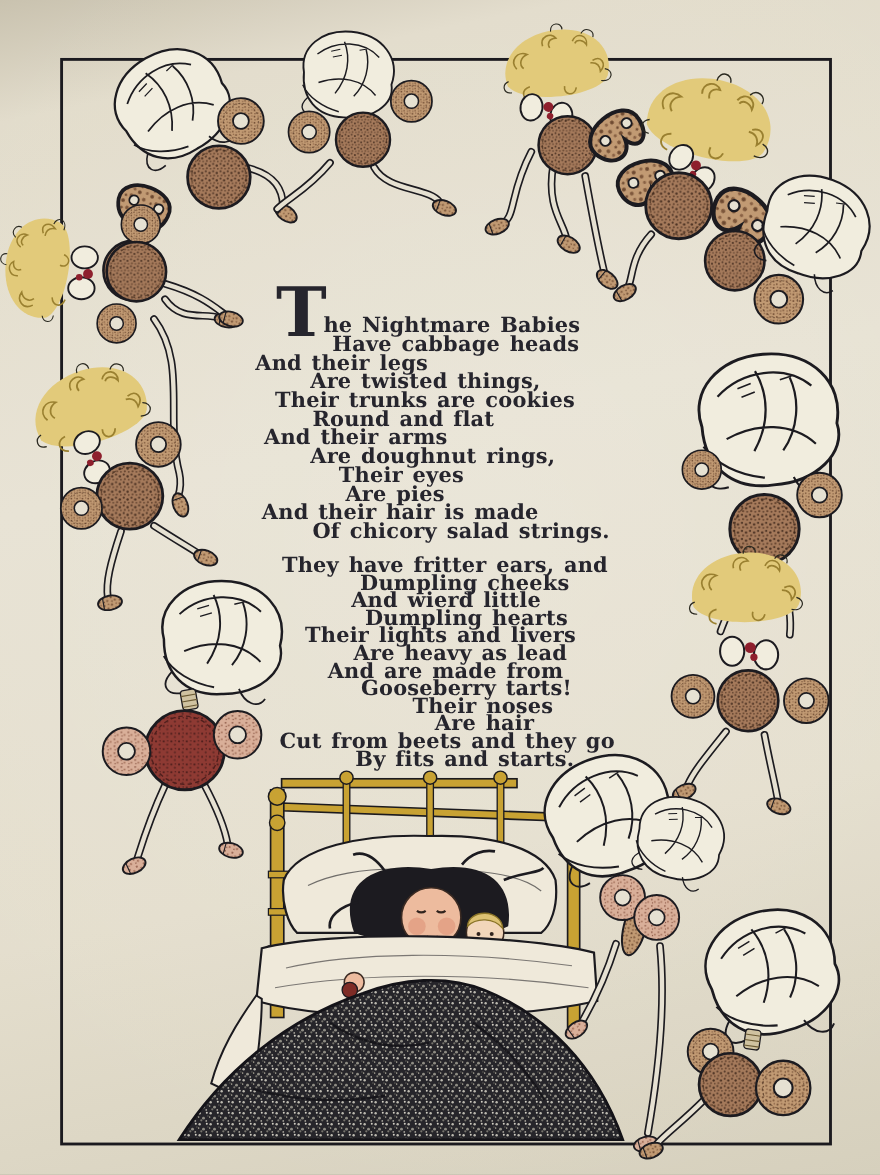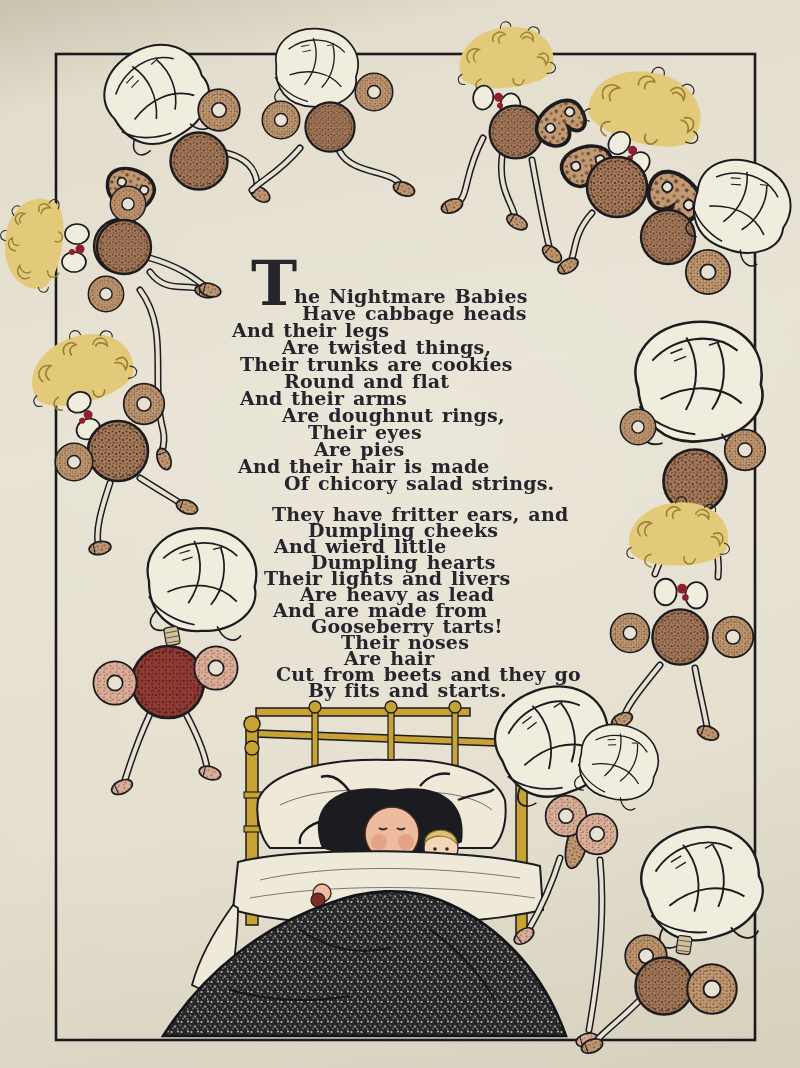--- a/index.html
+++ b/index.html
@@ -9,21 +9,21 @@
       radial-gradient(130% 100% at 55% 45%, rgba(255,255,255,.14), rgba(0,0,0,0) 60%),
       linear-gradient(168deg,#c9c2af 0%, #e2dccb 9%, #e7e2d3 38%, #e4decd 70%, #d6d0bd 100%);
     font-family:"DejaVu Serif", serif;
   }
   .art{position:absolute;left:0;top:0;width:800px;height:1068px;}
   .rb{fill:none;stroke:#1c1b20;stroke-width:7;stroke-linecap:round;}
   .ri{fill:none;stroke:#e6e1d2;stroke-width:4;stroke-linecap:round;}
   .poem{position:absolute;left:0;top:0;width:800px;height:1068px;color:#26252d;}
   .stanza{position:absolute;}
   .s1{left:232px;top:288px;}
-  .s2{left:264px;top:506px;}
+  .s2{left:242px;top:506px;text-align:center;}
   .line{white-space:nowrap;font-size:19px;font-weight:700;letter-spacing:.2px;word-spacing:2px;}
   .s1 .line{line-height:17px;}
   .s2 .line{line-height:16px;}
   .dropcap{
     position:absolute;left:251px;top:258px;font-size:62px;line-height:52px;
     font-weight:700;color:#26252d;
   }
 </style>
 </head>
 <body>
@@ -319,21 +319,21 @@
   </g>
 </svg>
 
 <div class="poem">
   <span class="dropcap">T</span>
   <div class="stanza s1">
     <div class="line" style="margin-left:62px">he Nightmare Babies</div>
     <div class="line" style="margin-left:70px">Have cabbage heads</div>
     <div class="line" style="margin-left:0px">And their legs</div>
     <div class="line" style="margin-left:50px">Are twisted things,</div>
-    <div class="line" style="margin-left:8px">Their trunks are cookies</div>
+    <div class="line" style="margin-left:18px">Their trunks are cookies</div>
     <div class="line" style="margin-left:52px">Round and flat</div>
     <div class="line" style="margin-left:8px">And their arms</div>
     <div class="line" style="margin-left:50px">Are doughnut rings,</div>
     <div class="line" style="margin-left:76px">Their eyes</div>
     <div class="line" style="margin-left:82px">Are pies</div>
     <div class="line" style="margin-left:6px">And their hair is made</div>
     <div class="line" style="margin-left:52px">Of chicory salad strings.</div>
   </div>
   <div class="stanza s2">
     <div class="line" style="margin-left:8px">They have fritter ears, and</div>

